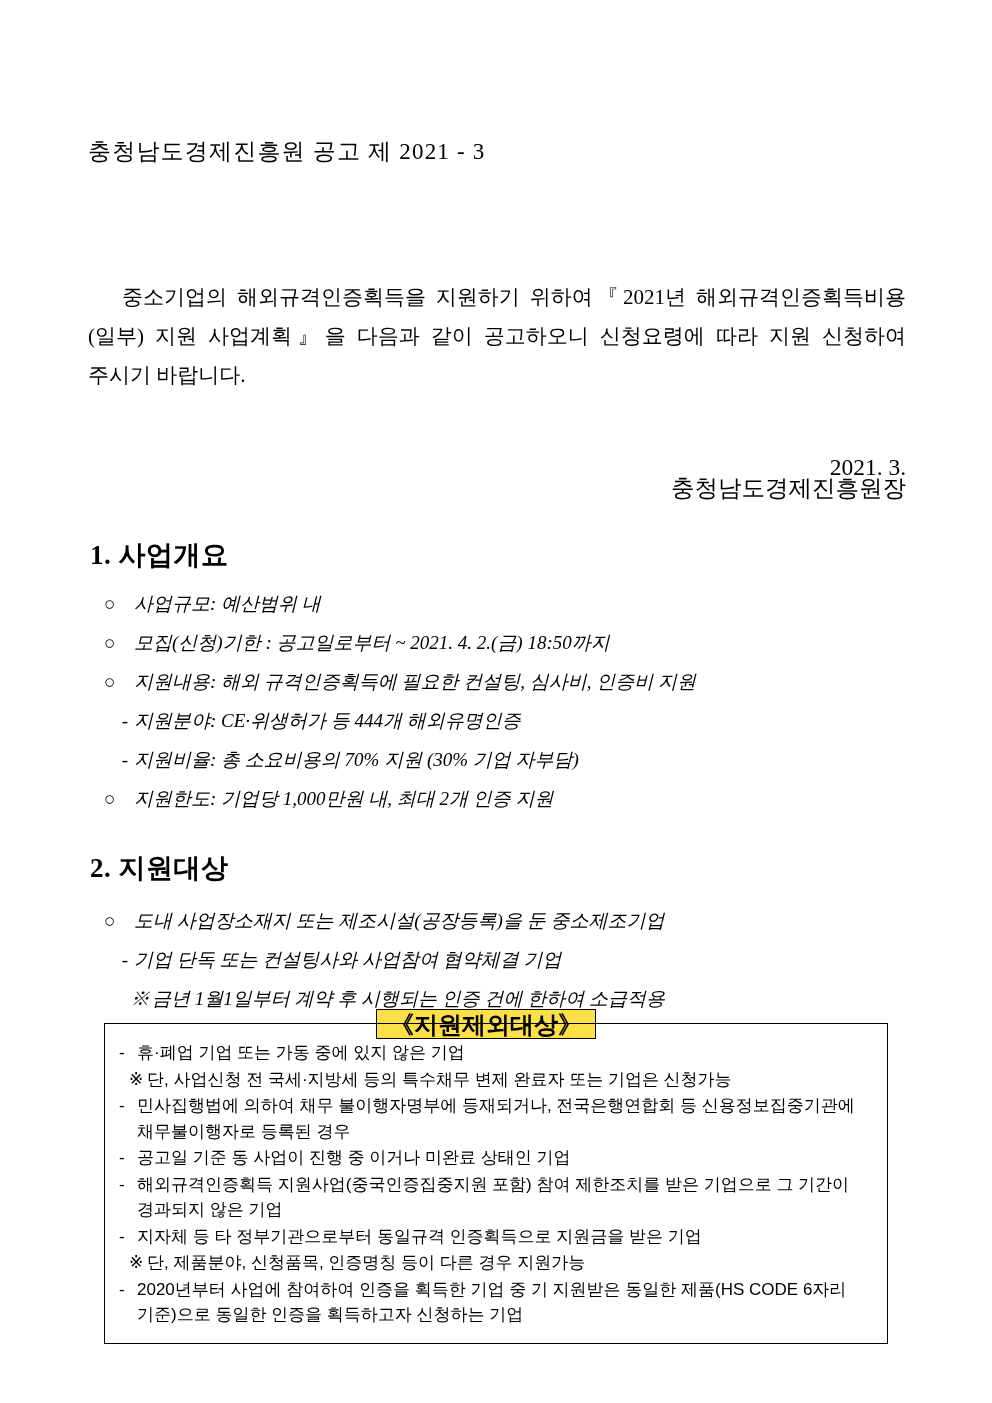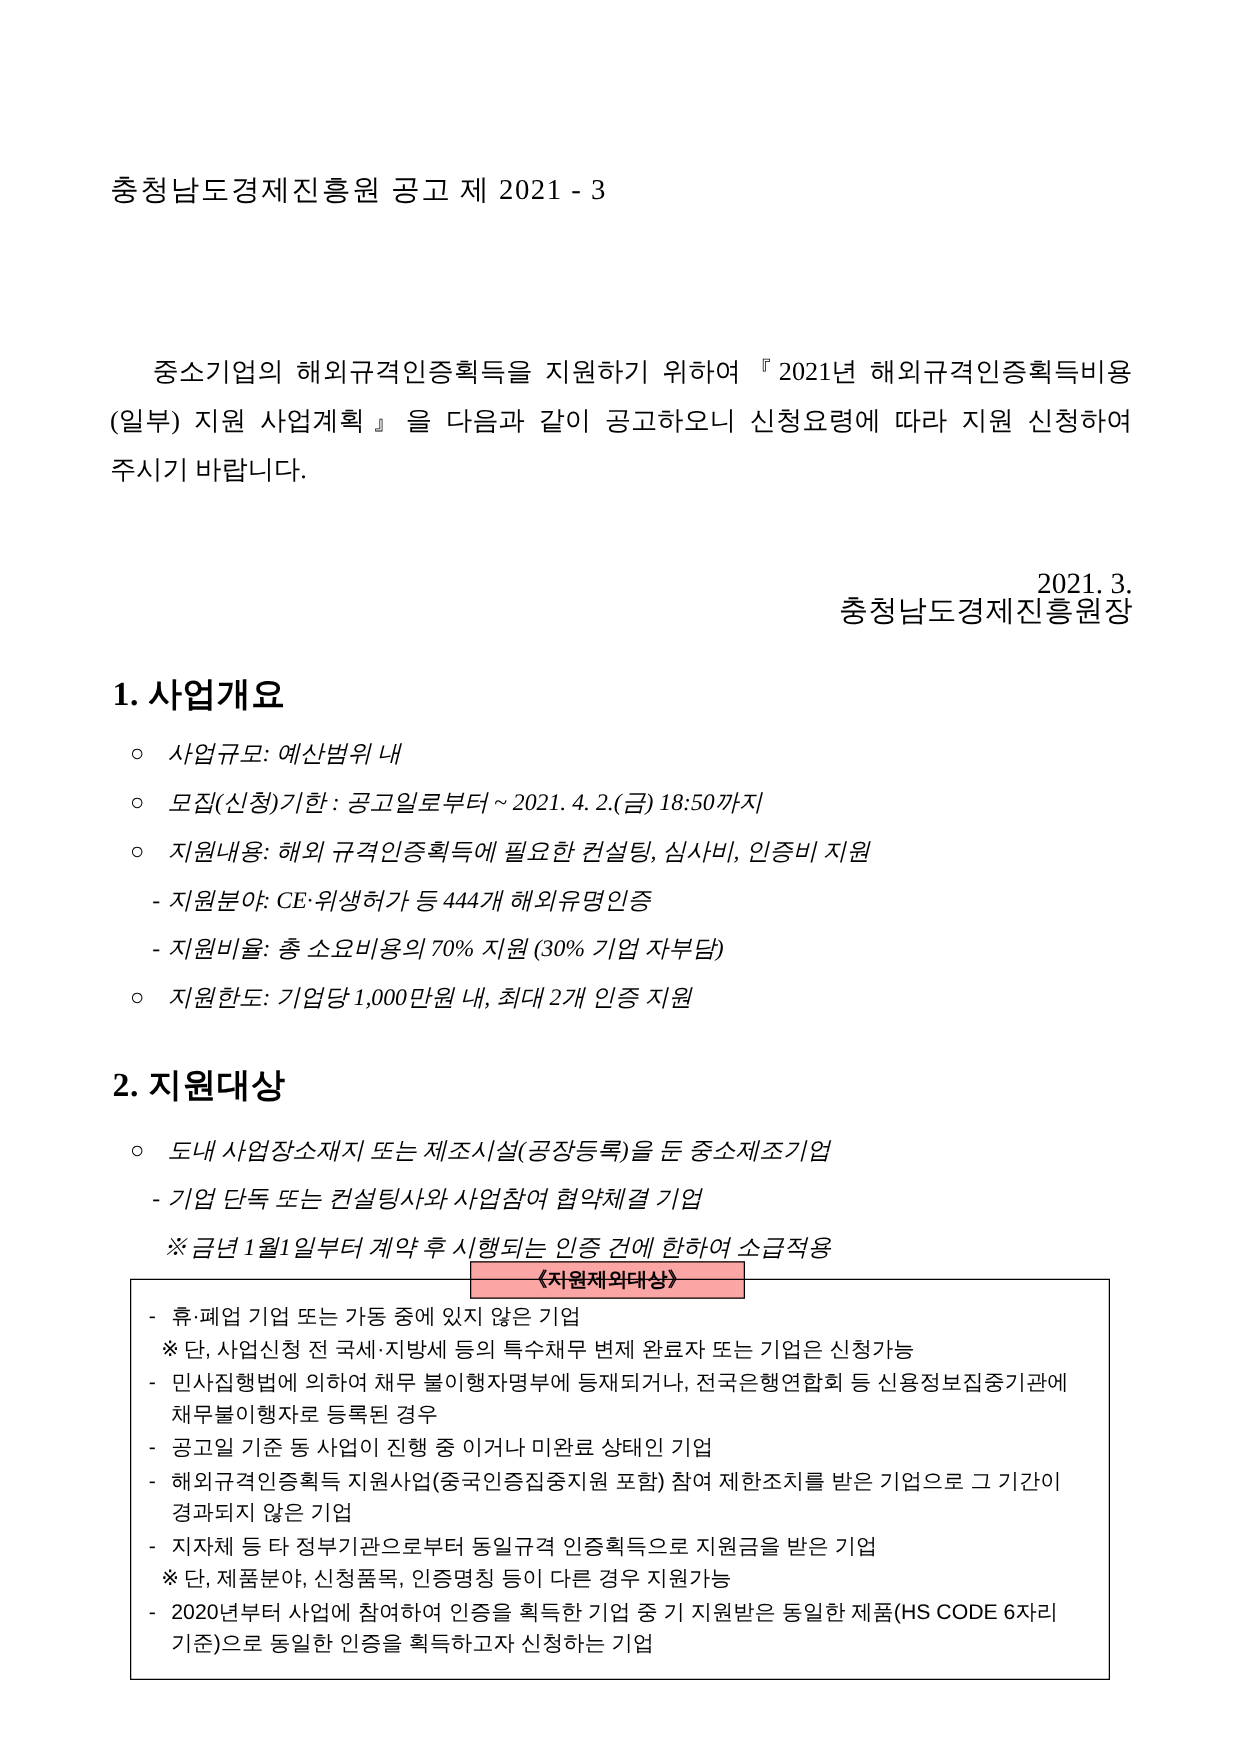--- a/index.html
+++ b/index.html
@@ -125,24 +125,24 @@
     font-family: "Liberation Sans", "DejaVu Sans", sans-serif;
   }
   .excl-title {
     position: absolute;
     left: 376px;
     top: 1009px;
     width: 220px;
     height: 30px;
     line-height: 30px;
     text-align: center;
-    background: #fca5a5;
+    background: #fde047;
     border: 1.4px solid #000;
     font-family: "Liberation Sans", "DejaVu Sans", sans-serif;
-    font-size: 16px;
+    font-size: 24px;
     font-weight: bold;
     box-sizing: border-box;
   }
   .excl-item {
     display: flex;
     font-size: 17px;
     line-height: 25.5px;
     margin-bottom: 1px;
   }
   .excl-mark {

